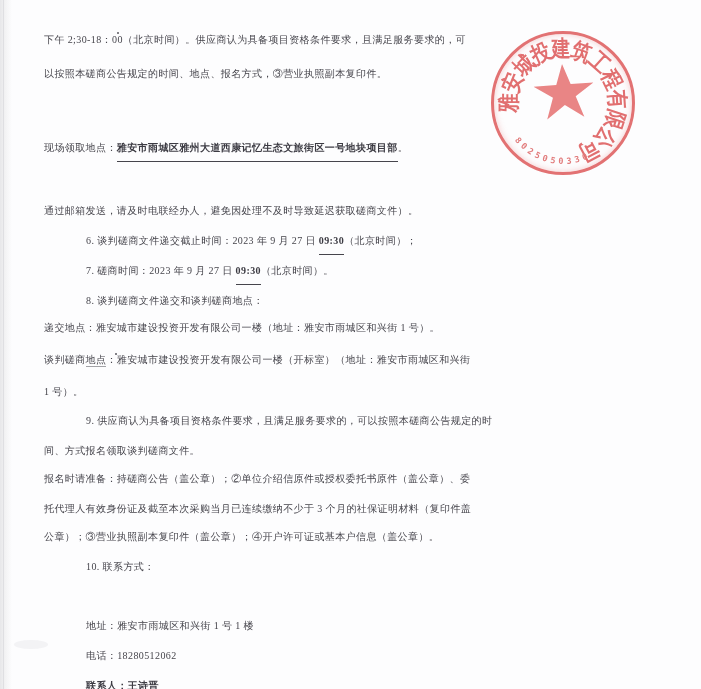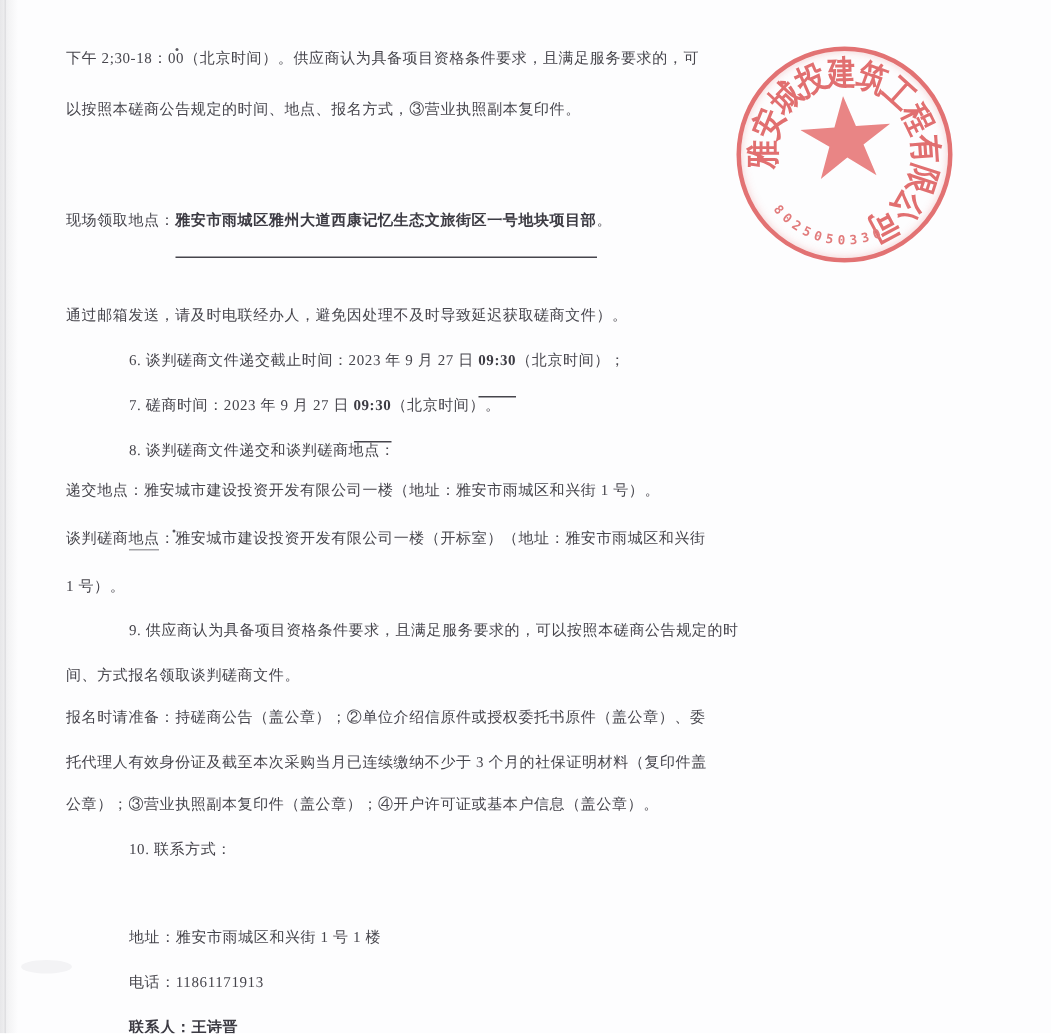--- a/index.html
+++ b/index.html
@@ -23,21 +23,21 @@
     position:absolute;left:14px;top:640px;width:34px;height:9px;border-radius:50%;
     background:rgba(120,120,125,.07);
   }
   .line{
     position:absolute;left:44px;right:28px;
     font-size:10px;line-height:20px;letter-spacing:.4px;
     white-space:nowrap;
     margin-top:17px;
   }
   .ind{padding-left:42px;}
-  .u{border-bottom:1px solid #46454c;padding-bottom:18px;}
+  .u{border-bottom:1px solid #46454c;padding-bottom:8px;}
   .u-light{border-bottom:1px solid rgba(70,69,76,.5);padding-bottom:1px;}
   .b{font-weight:700;color:#3c3b43;}
   .dot-artifact{
     position:absolute;width:2px;height:2px;border-radius:50%;background:#5a5960;
   }
   
   .seal{
     position:absolute;left:491px;top:31px;width:144px;height:144px;
     mix-blend-mode:multiply;opacity:.88;
   }
@@ -83,21 +83,21 @@
   <div class="line" style="top:301px"><span>递交地点：雅安城市建设投资开发有限公司一楼（地址：雅安市雨城区和兴街 1 号）。</span></div>
   <div class="line" style="top:333px"><span>谈判磋商</span><span class="u-light">地点</span><span>：雅安城市建设投资开发有限公司一楼（开标室）（地址：雅安市雨城区和兴街</span></div>
   <div class="line" style="top:365px"><span>1 号）。</span></div>
   <div class="line ind" style="top:394px"><span>9. 供应商认为具备项目资格条件要求，且满足服务要求的，可以按照本磋商公告规定的时</span></div>
   <div class="line" style="top:452px"><span>报名时请准备：持磋商公告（盖公章）；②单位介绍信原件或授权委托书原件（盖公章）、委</span></div>
   <div class="line" style="top:424px"><span>间、方式报名领取谈判磋商文件。</span></div>
   <div class="line" style="top:482px"><span>托代理人有效身份证及截至本次采购当月已连续缴纳不少于 3 个月的社保证明材料（复印件盖</span></div>
   <div class="line" style="top:510px"><span>公章）；③营业执照副本复印件（盖公章）；④开户许可证或基本户信息（盖公章）。</span></div>
   <div class="line ind" style="top:540px"><span>10. 联系方式：</span></div>
   <div class="line ind" style="top:599px"><span>地址：雅安市雨城区和兴街 1 号 1 楼</span></div>
-  <div class="line ind" style="top:629px"><span>电话：11861171913</span></div>
+  <div class="line ind" style="top:629px"><span>电话：18280512062</span></div>
   <div class="line ind b" style="top:659px"><span>联系人：王诗晋</span></div>
 
   <div class="dot-artifact" style="left:117px;top:32px"></div>
   <div class="dot-artifact" style="left:115px;top:353px"></div>
 
   <div class="seal">
     <div class="seal-ring"></div>
     <div class="seal-star"></div>
     <span class="seal-ch" style="--a:-90deg">雅</span>
     <span class="seal-ch" style="--a:-68deg">安</span>

